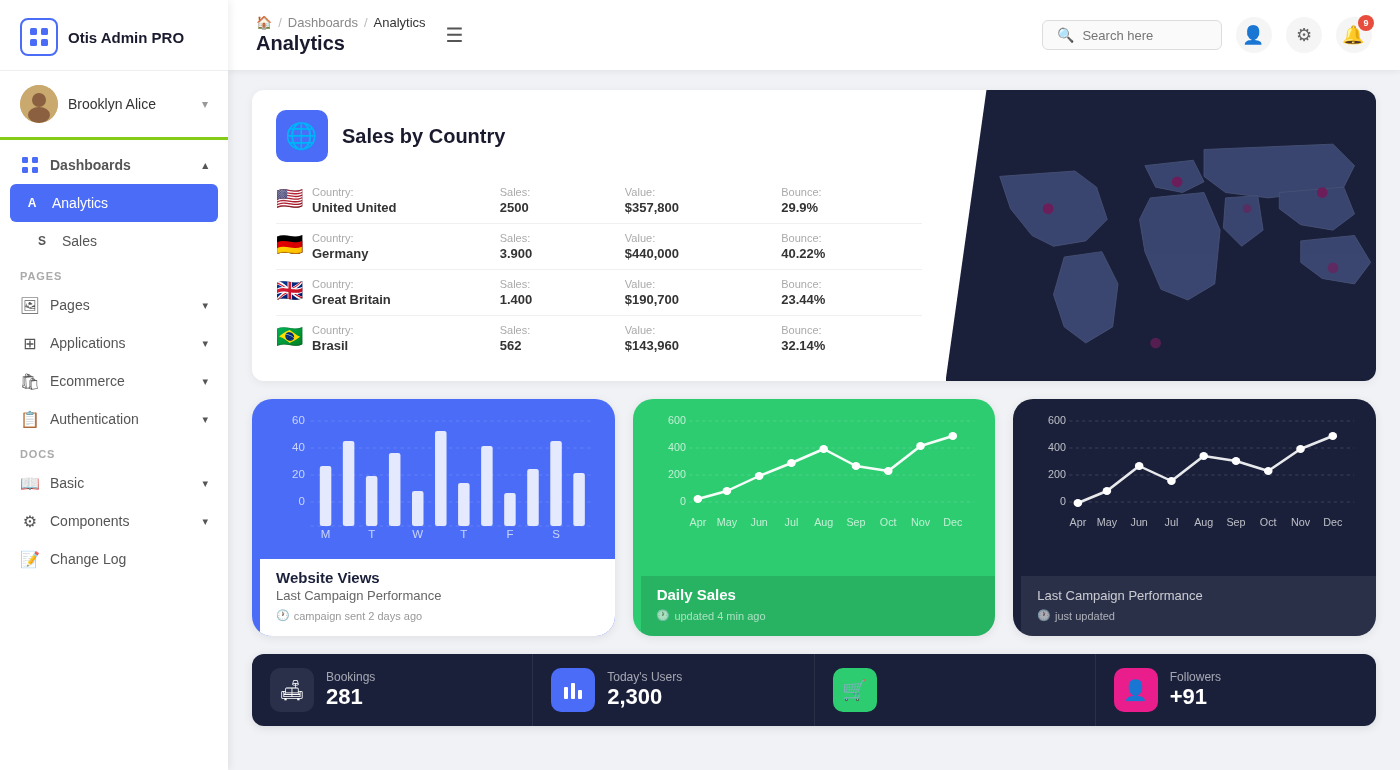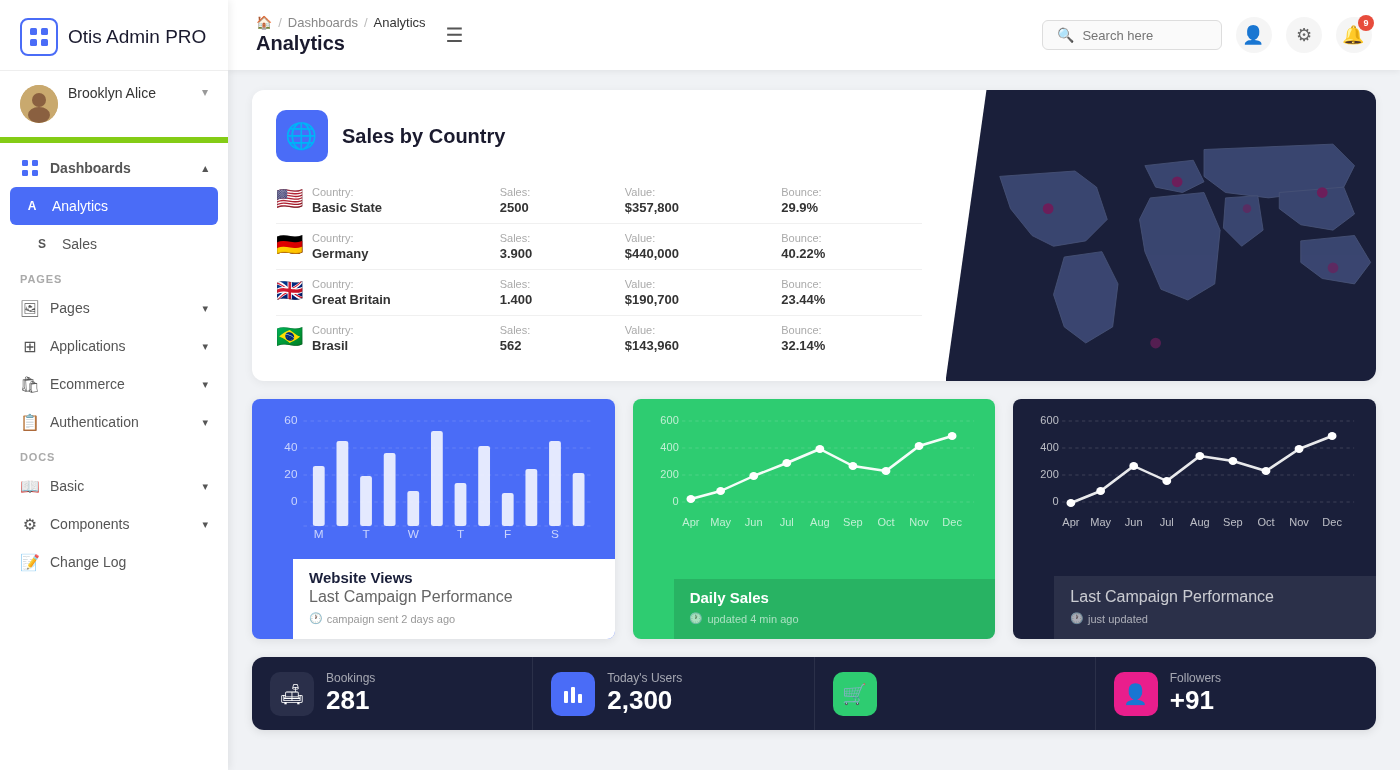--- a/index.html
+++ b/index.html
@@ -23,27 +23,27 @@
       padding: 18px 20px 14px 20px;
       border-bottom: 1px solid #eee;
     }
     .logo-icon {
       width: 38px; height: 38px;
       border: 2px solid #4a6cf7;
       border-radius: 8px;
       display: flex; align-items: center; justify-content: center;
       color: #4a6cf7; font-size: 18px;
     }
-    .logo-text { font-size: 19px; font-weight: 400; color: #1a1a2e; }
+    .logo-text { font-size: 15px; font-weight: 700; color: #1a1a2e; }
 
     .user-section {
       display: flex;
-      align-items: flex-start;
+      align-items: center;
       padding: 14px 20px;
-      border-bottom: 6px solid #84cc16;
+      border-bottom: 3px solid #84cc16;
     }
     .avatar {
       width: 38px; height: 38px;
       border-radius: 50%;
       background: #c9a96e;
       display: flex; align-items: center; justify-content: center;
       font-size: 17px;
       overflow: hidden;
       margin-right: 10px;
     }
@@ -184,36 +184,37 @@
       width: 80px; height: 100%;
       background: #fff;
       transform: skewX(-8deg);
       z-index: 2;
     }
 
     
     .charts-row { display: flex; gap: 18px; }
     .chart-card {
       flex: 1;
-      border-radius: 8px;
+      border-radius: 20px;
       overflow: hidden;
       box-shadow: 0 2px 10px rgba(0,0,0,0.08);
       display: flex;
       flex-direction: column;
+      padding-left: 8px;
     }
     .chart-card.blue { background: #4a6cf7; }
     .chart-card.green { background: #2ecc71; }
     .chart-card.dark { background: #1a1f3a; }
 
     .chart-area { flex: 1; padding: 12px 16px 4px 16px; position: relative; min-height: 160px; }
-    .chart-footer { padding: 10px 16px 14px 16px; background: rgba(255,255,255,0.08); margin-left: 41px; }
+    .chart-footer { padding: 10px 16px 14px 16px; background: rgba(255,255,255,0.08); }
     .chart-footer.light { background: #fff; }
     .chart-title { font-size: 15px; font-weight: 700; color: #fff; }
     .chart-title.dark-text { color: #1a1f3a; }
-    .chart-subtitle { font-size: 16px; color: rgba(255,255,255,0.75); margin-top: 2px; }
+    .chart-subtitle { font-size: 13px; color: rgba(255,255,255,0.75); margin-top: 2px; }
     .chart-subtitle.dark-text { color: #666; }
     .chart-time { font-size: 11px; color: rgba(255,255,255,0.6); margin-top: 6px; display: flex; align-items: center; gap: 4px; }
     .chart-time.dark-text { color: #999; }
 
     
     .chart-svg { width: 100%; height: 130px; }
     .y-labels { fill: rgba(255,255,255,0.7); font-size: 10px; }
     .x-labels { fill: rgba(255,255,255,0.7); font-size: 10px; }
 
     
@@ -240,21 +241,21 @@
       font-size: 20px;
       color: #fff;
       flex-shrink: 0;
     }
     .stat-icon.dark { background: #2a2f4a; }
     .stat-icon.blue { background: #4a6cf7; }
     .stat-icon.green { background: #2ecc71; }
     .stat-icon.pink { background: #e91e8c; }
     .stat-info { display: flex; flex-direction: column; }
     .stat-label { font-size: 12px; color: rgba(255,255,255,0.6); }
-    .stat-value { font-size: 26px; font-weight: 700; color: #fff; }
+    .stat-value { font-size: 22px; font-weight: 700; color: #fff; }
 
     
     .grid-line { stroke: rgba(255,255,255,0.15); stroke-width: 1; stroke-dasharray: 3,3; }
   </style>
 </head>
 <body>
 
 <nav class="sidebar">
   <div class="sidebar-logo">
     <div class="logo-icon">
@@ -385,21 +386,21 @@
         <div class="sales-card-header">
           <div class="sales-globe-icon">🌐</div>
           <span class="sales-title">Sales by Country</span>
         </div>
         <table class="country-table">
           <tbody id="country-rows">
               <tr class="country-row">
     <td style="width:36px;"><span style="font-size:22px;">🇺🇸</span></td>
     <td style="min-width:120px;">
       <div class="col-label">Country:</div>
-      <div class="col-value">Basic State</div>
+      <div class="col-value">United United</div>
     </td>
     <td style="min-width:80px;">
       <div class="col-label">Sales:</div>
       <div class="col-value">2500</div>
     </td>
     <td style="min-width:100px;">
       <div class="col-label">Value:</div>
       <div class="col-value">$357,800</div>
     </td>
     <td style="min-width:90px;">

